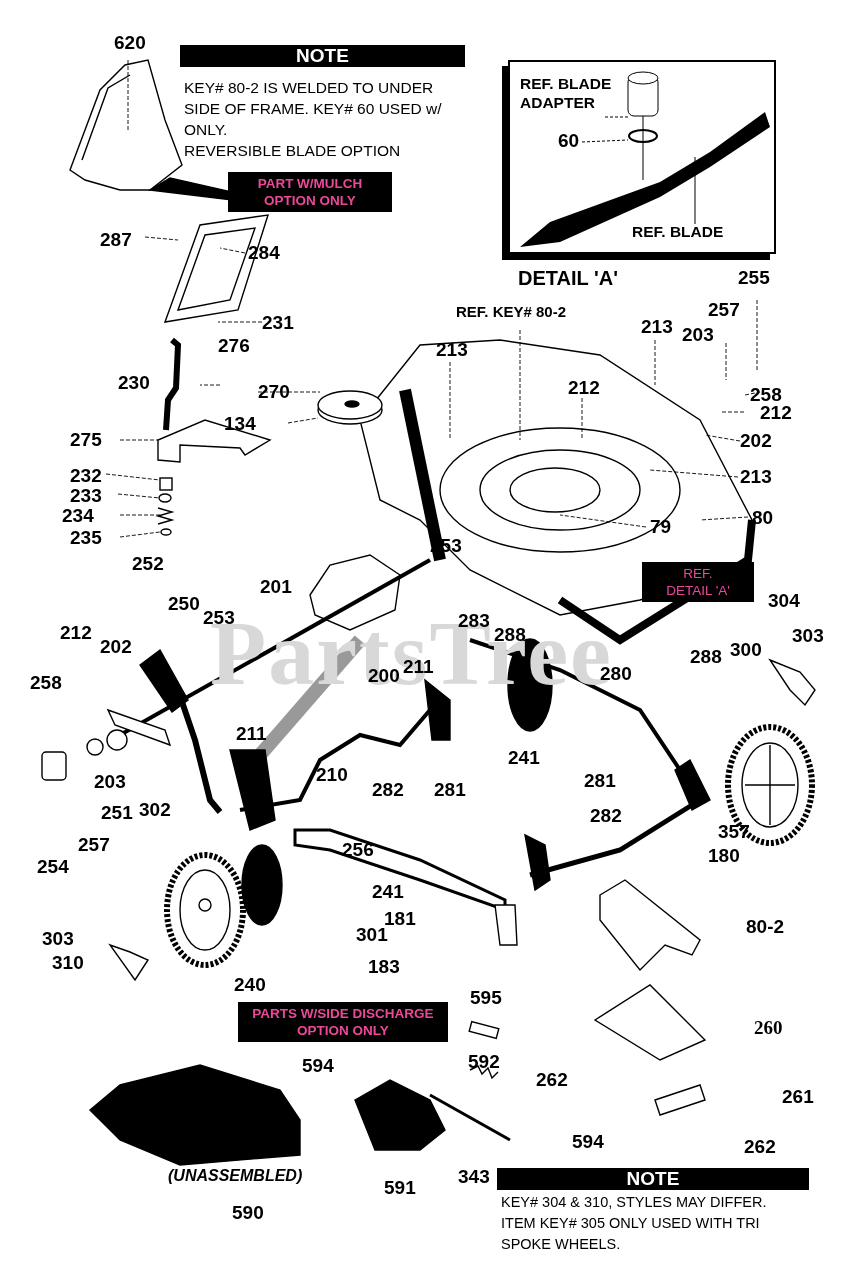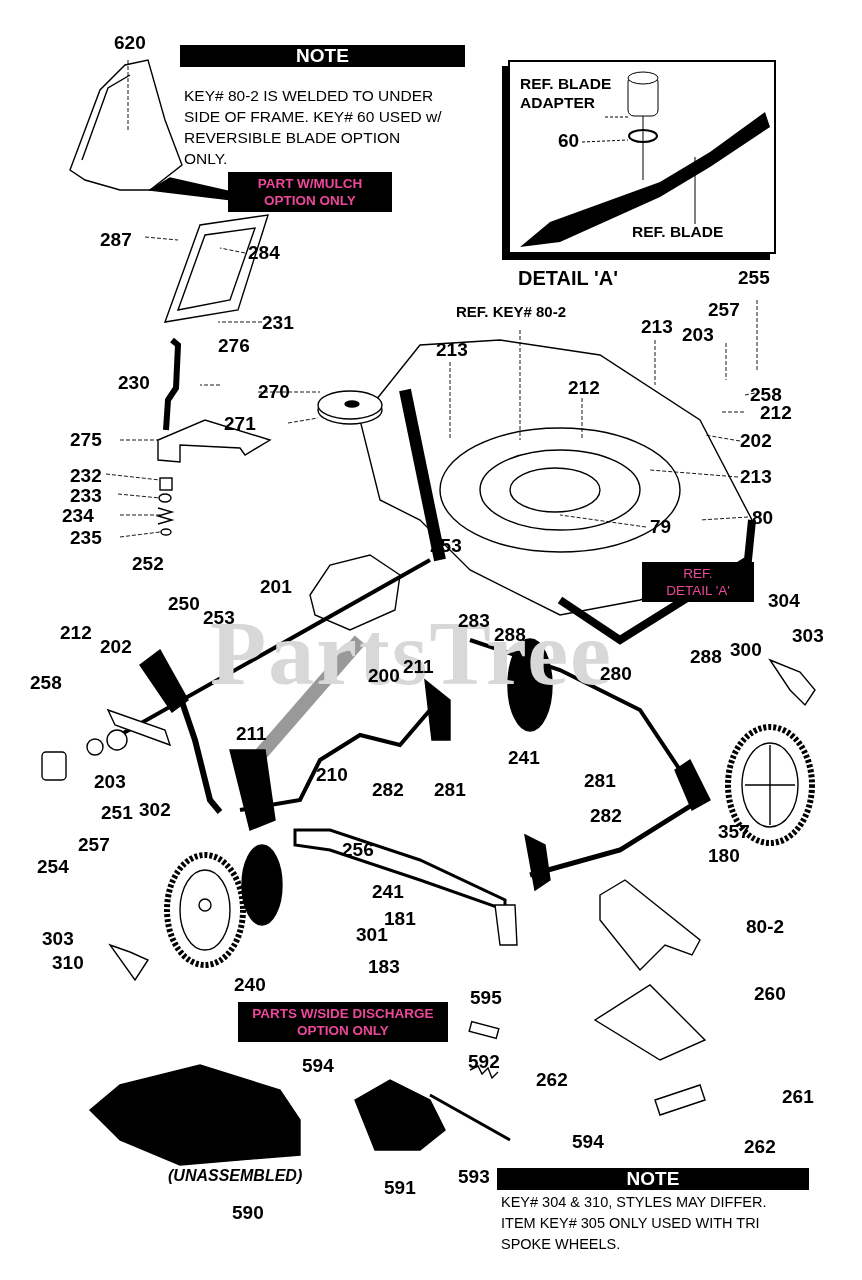--- a/index.html
+++ b/index.html
@@ -138,25 +138,25 @@
       <path d="M646 527 L560 515"></path>
       <path d="M748 517 L700 520"></path>
     </g>
   </g>
 </svg>
 
 <div class="watermark">PartsTree</div>
 
 <div class="note-box" style="left:180px;top:45px;width:285px;">
   <div class="note-head">NOTE</div>
-  <div class="note-body" style="padding-left:4px;margin-top:18px;">
+  <div class="note-body" style="padding-left:4px;margin-top:10px;">
     <div>KEY# 80-2 IS WELDED TO UNDER</div>
     <div>SIDE OF FRAME. KEY# 60 USED w/</div>
+    <div>ONLY.</div>
     <div>REVERSIBLE BLADE OPTION</div>
-    <div>ONLY.</div>
   </div>
 </div>
 
 <div class="note-box" style="left:497px;top:1168px;width:312px;">
   <div class="note-head">NOTE</div>
   <div class="note-body" style="padding-left:4px;margin-top:2px;font-size:14.5px;">
     <div>KEY# 304 &amp; 310, STYLES MAY DIFFER.</div>
     <div>ITEM KEY# 305 ONLY USED WITH TRI</div>
     <div>SPOKE WHEELS.</div>
   </div>
@@ -198,21 +198,21 @@
 <div class="lbl" style="left:168px;top:1168px;font-size:16px;font-style:italic;">(UNASSEMBLED)</div>
 
 <div id="labels">
     <div class="lbl" style="left: 114px; top: 33px;">620</div>
     <div class="lbl" style="left: 100px; top: 230px;">287</div>
     <div class="lbl" style="left: 248px; top: 243px;">284</div>
     <div class="lbl" style="left: 262px; top: 313px;">231</div>
     <div class="lbl" style="left: 218px; top: 336px;">276</div>
     <div class="lbl" style="left: 118px; top: 373px;">230</div>
     <div class="lbl" style="left: 258px; top: 382px;">270</div>
-    <div class="lbl" style="left: 224px; top: 414px;">271</div>
+    <div class="lbl" style="left: 224px; top: 414px;">134</div>
     <div class="lbl" style="left: 70px; top: 430px;">275</div>
     <div class="lbl" style="left: 70px; top: 466px; text-align: center;">232</div>
     <div class="lbl" style="left: 70px; top: 486px;">233</div>
     <div class="lbl" style="left: 62px; top: 506px;">234</div>
     <div class="lbl" style="left: 70px; top: 528px;">235</div>
     <div class="lbl" style="left: 436px; top: 340px;">213</div>
     <div class="lbl" style="left: 641px; top: 317px;">213</div>
     <div class="lbl" style="left: 682px; top: 325px;">203</div>
     <div class="lbl" style="left: 708px; top: 300px;">257</div>
     <div class="lbl" style="left: 738px; top: 268px;">255</div>
@@ -259,21 +259,21 @@
     <div class="lbl" style="left: 384px; top: 909px;">181</div>
     <div class="lbl" style="left: 356px; top: 925px;">301</div>
     <div class="lbl" style="left: 42px; top: 929px;">303</div>
     <div class="lbl" style="left: 52px; top: 953px;">310</div>
     <div class="lbl" style="left: 234px; top: 975px;">240</div>
     <div class="lbl" style="left: 368px; top: 957px;">183</div>
     <div class="lbl" style="left: 746px; top: 917px;">80-2</div>
     <div class="lbl" style="left: 470px; top: 988px;">595</div>
     <div class="lbl" style="left: 302px; top: 1056px;">594</div>
     <div class="lbl" style="left: 468px; top: 1052px;">592</div>
-    <div class="lbl" style="left: 754px; top: 984px;">260</div>
+    <div class="lbl" style="left: 754px; top: 1018px; font-family: Liberation Serif, serif;">260</div>
     <div class="lbl" style="left: 536px; top: 1070px;">262</div>
     <div class="lbl" style="left: 782px; top: 1087px;">261</div>
     <div class="lbl" style="left: 572px; top: 1132px;">594</div>
-    <div class="lbl" style="left: 458px; top: 1167px;">593</div>
+    <div class="lbl" style="left: 458px; top: 1167px;">343</div>
     <div class="lbl" style="left: 384px; top: 1178px;">591</div>
     <div class="lbl" style="left: 232px; top: 1203px;">590</div>
     <div class="lbl" style="left: 744px; top: 1137px;">262</div>
   </div>
 
 </body></html>

